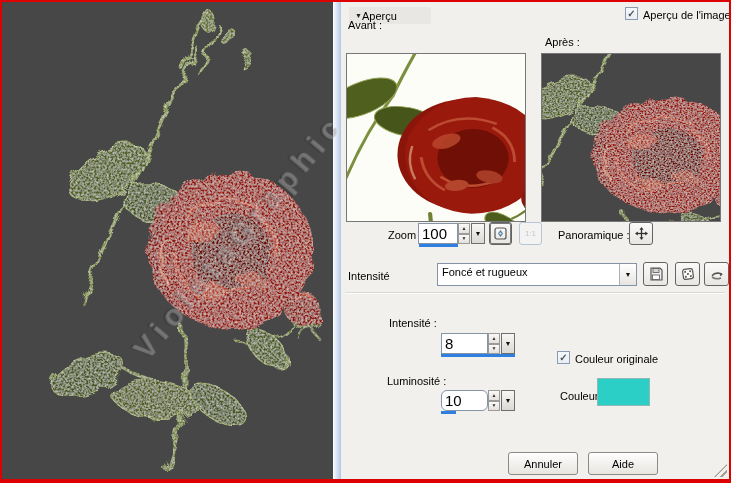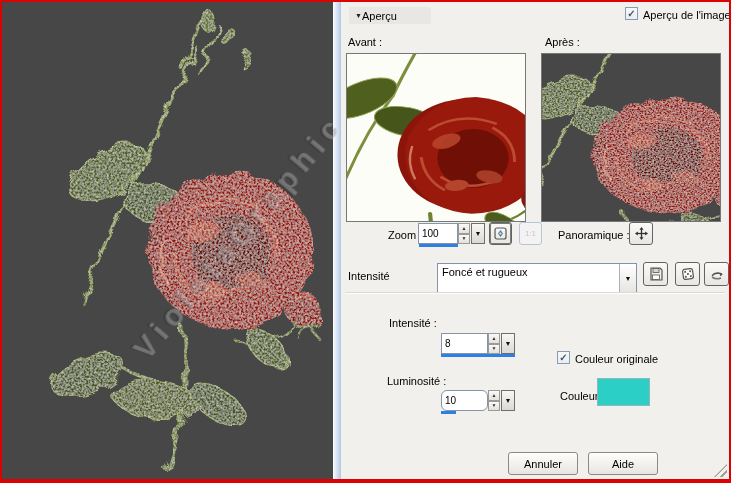--- a/index.html
+++ b/index.html
@@ -23,21 +23,21 @@
   .tri{font-size:7px;line-height:7px;color:#222;}
   
   .checkbox{position:absolute;width:13px;height:13px;background:linear-gradient(#f6f9fb,#e9eef3);
     border:1px solid #8a9cb2;display:flex;align-items:center;justify-content:center;
     font-size:10px;font-weight:bold;color:#49545e;line-height:10px;}
   
   .thumb{position:absolute;width:180px;height:169px;border:1px solid #777;
     box-shadow:inset 0 0 0 2px #c9c7c3;background:#fff;}
   .thumb svg{display:block;width:100%;height:100%;}
   
-  .numbox{position:absolute;background:#fff;border:1px solid #8593a6;font-size:10px;
+  .numbox{position:absolute;background:#fff;border:1px solid #8593a6;font-size:15px;
     padding:0 3px;font-family:"Liberation Sans",sans-serif;}
   .spin-col{position:absolute;width:12px;display:flex;flex-direction:column;}
   .spin-btn{flex:1;border:1px solid #9a9a9a;background:linear-gradient(#fbfaf9,#e4e1dc);
     font-size:5px;line-height:5px;display:flex;align-items:center;justify-content:center;color:#333;padding:0;}
   .drop-btn{position:absolute;width:14px;border:1px solid #6e6e6e;background:linear-gradient(#f8f7f5,#dcd9d4);
     font-size:7px;display:flex;align-items:center;justify-content:center;color:#111;}
   .blue-bar{position:absolute;height:3px;background:#2f7fe0;}
   
   .icon-btn{position:absolute;border:1px solid #636363;border-radius:3px;
     background:linear-gradient(#fbfaf9,#e8e6e2);display:flex;align-items:center;justify-content:center;padding:0;}
@@ -150,21 +150,21 @@
 
     <div id="preview-header">
       <span class="tri">▼</span>
       <span>Aperçu</span>
     </div>
     <div class="checkbox" style="left:284px;top:5px;">
       <span>✓</span>
     </div>
     <div class="lbl" style="left:302px;top:6px;">Aperçu de l'image</div>
 
-    <div class="lbl" style="left:7px;top:33px;">Avant :</div>
+    <div class="lbl" style="left:7px;top:16px;">Avant :</div>
     <div class="lbl" style="left:204px;top:33px;">Après :</div>
 
     <div class="thumb" style="left:5px;top:51px;">
       <svg viewBox="54 66 120 136" preserveAspectRatio="none">
         <rect x="54" y="66" width="120" height="136" fill="#fdfdf8"></rect>
         <use href="#roseArt"></use>
       </svg>
     </div>
 
     <div class="thumb" style="left:200px;top:51px;">
@@ -212,21 +212,21 @@
             <polygon points="7,0 4.8,3 9.2,3"></polygon>
               <polygon points="7,14 4.8,11 9.2,11"></polygon>
             <polygon points="0,7 3,4.8 3,9.2"></polygon>
               <polygon points="14,7 11,4.8 11,9.2"></polygon>
           </g>
         </svg>
       </span>
     </button>
 
     <div class="lbl" style="left:7px;top:267px;">Intensité</div>
-    <div class="combo" style="left:96px;top:261px;width:200px;height:30px;">
+    <div class="combo" style="left:96px;top:261px;width:200px;height:23px;">
       <span class="txt">Foncé et rugueux</span>
       <span class="arrow-btn">
         <span>▼</span>
       </span>
     </div>
     <button class="icon-btn" style="left:302px;top:260px;width:25px;height:24px;">
       <span>
         <svg width="14" height="14" viewBox="0 0 14 14">
           <path d="M2,1 h9 l2,2 v10 h-11 z" fill="#efeeec" stroke="#555" stroke-width="1.2"></path>
           <rect x="4" y="1.5" width="6" height="4" fill="#d8d6d2" stroke="#555" stroke-width="0.8"></rect>

